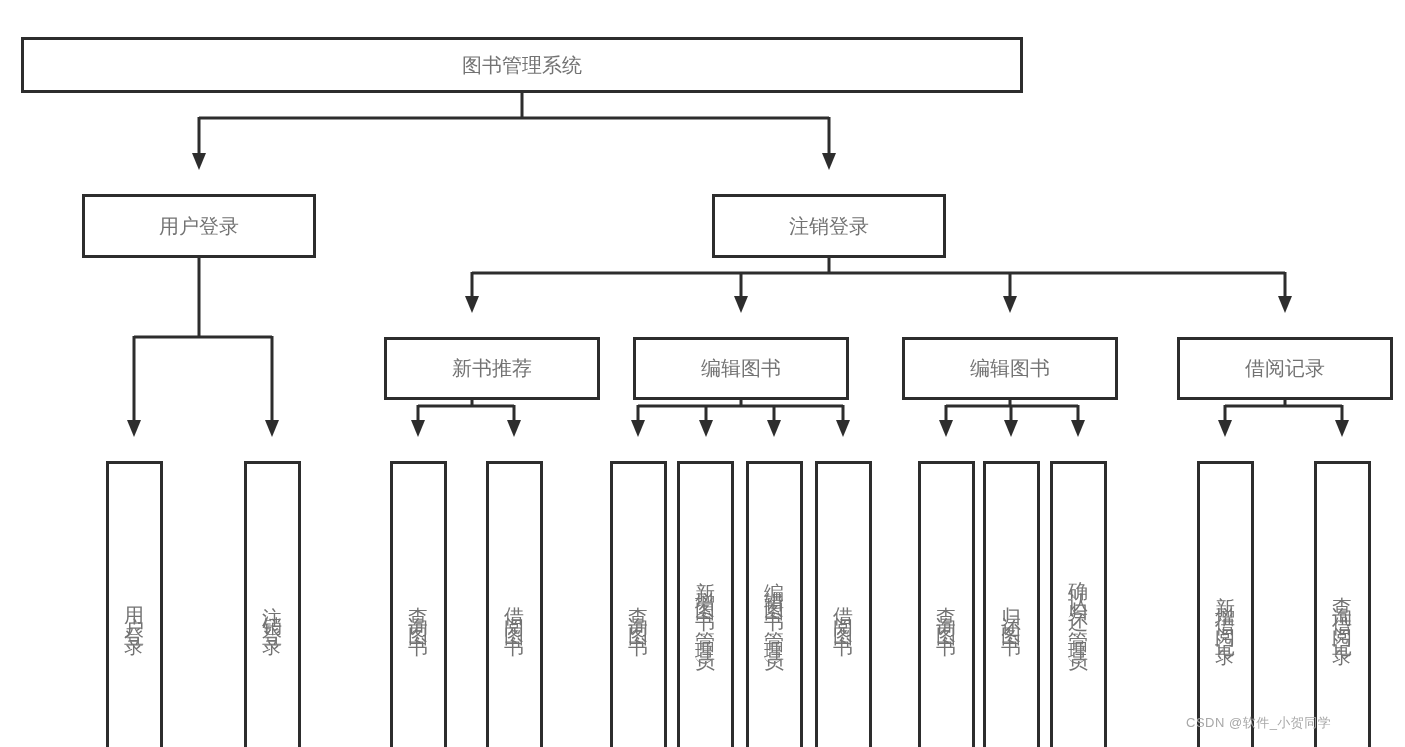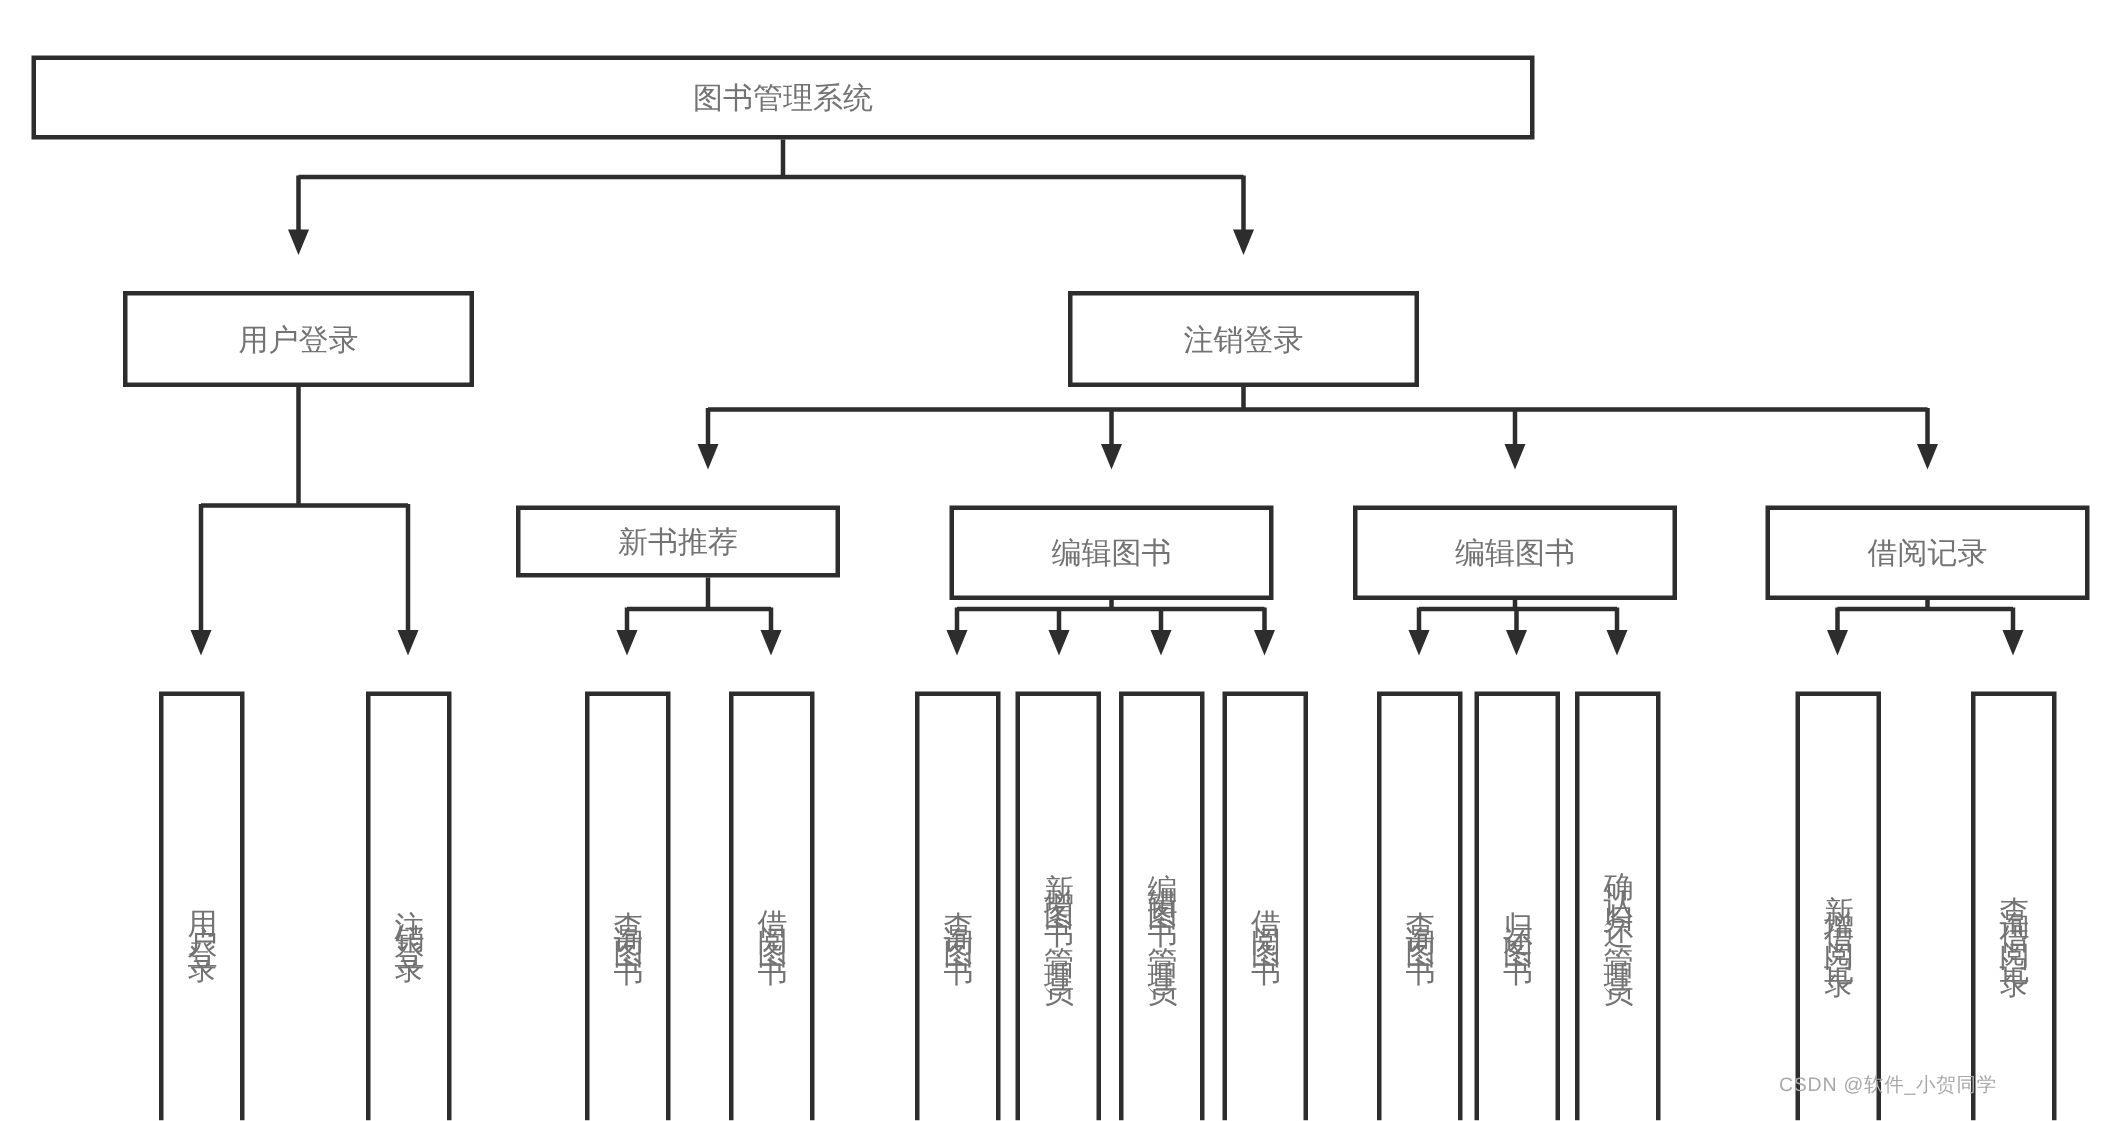--- a/index.html
+++ b/index.html
@@ -60,21 +60,21 @@
     <polygon class="ah" points="1078,437 1071,420 1085,420"></polygon>
     <polygon class="ah" points="1225,437 1218,420 1232,420"></polygon>
     <polygon class="ah" points="1342,437 1335,420 1349,420"></polygon>
   </svg>
 
   <div class="box" style="left:21px;top:13px;width:1002px;height:56px">图书管理系统</div>
 
   <div class="box" style="left:82px;top:170px;width:234px;height:64px">用户登录</div>
   <div class="box" style="left:712px;top:170px;width:234px;height:64px">注销登录</div>
 
-  <div class="box" style="left:344px;top:313px;width:216px;height:48px">新书推荐</div>
+  <div class="box" style="left:384px;top:313px;width:216px;height:63px">新书推荐</div>
   <div class="box" style="left:633px;top:313px;width:216px;height:63px">编辑图书</div>
   <div class="box" style="left:902px;top:313px;width:216px;height:63px">编辑图书</div>
   <div class="box" style="left:1177px;top:313px;width:216px;height:63px">借阅记录</div>
 
   <div class="box v" style="left:106px;top:437px;width:57px;height:300px">用户登录</div>
   <div class="box v" style="left:244px;top:437px;width:57px;height:300px">注销登录</div>
 
   <div class="box v" style="left:390px;top:437px;width:57px;height:300px">查询图书</div>
   <div class="box v" style="left:486px;top:437px;width:57px;height:300px">借阅图书</div>
 

